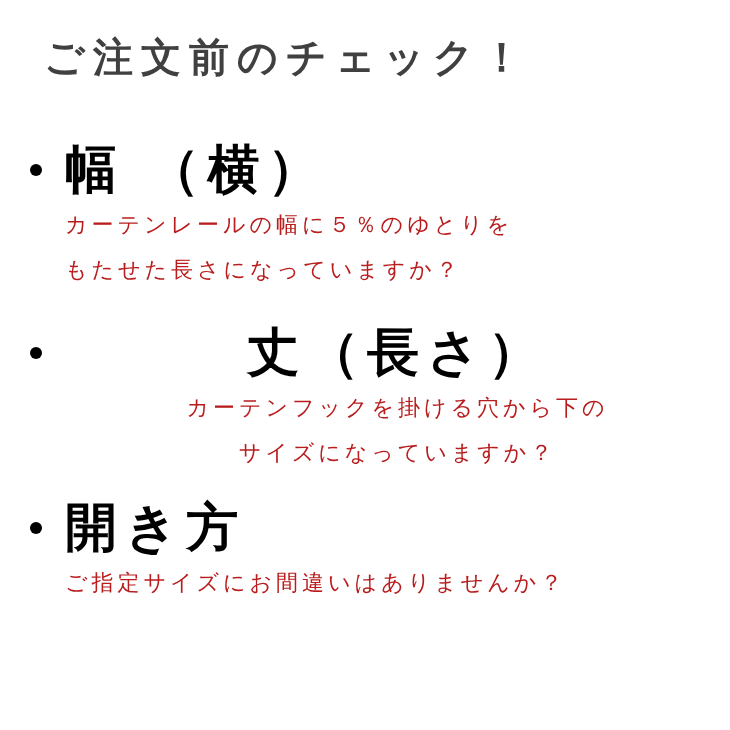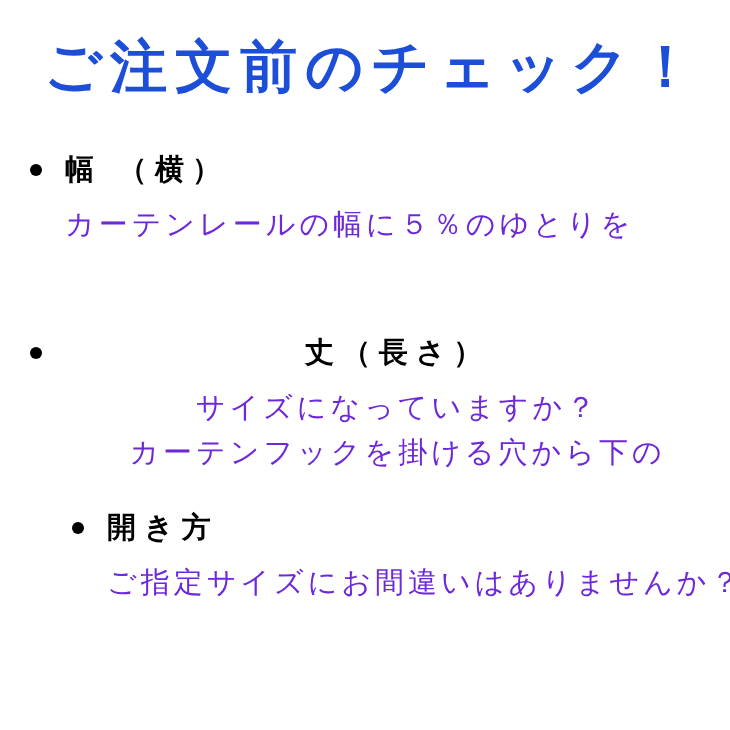--- a/index.html
+++ b/index.html
@@ -16,82 +16,83 @@
     height: 730px;
     background: #ffffff;
     color: #000000;
     overflow: hidden;
   }
   .title {
     position: absolute;
     left: 44px;
     top: 34px;
     margin: 0;
-    font-size: 57px;
+    font-size: 40px;
     font-weight: 700;
     letter-spacing: 8px;
     line-height: 1.15;
     white-space: nowrap;
-    color: #1d4ed8;
+    color: #404040;
   }
   .check-item {
     position: absolute;
     left: 0;
     right: 0;
     padding-left: 65px;
     box-sizing: border-box;
   }
   .check-item .bullet {
     position: absolute;
     left: 30px;
     top: 16px;
     width: 12px;
     height: 12px;
     border-radius: 50%;
     background: #000000;
   }
   .check-item h2 {
     margin: 0 0 12px 0;
-    font-size: 29px;
+    font-size: 52px;
     font-weight: 700;
     letter-spacing: 8px;
     line-height: 42px;
     white-space: nowrap;
     color: #000000;
   }
   .check-item .body-line {
-    font-size: 29px;
+    font-size: 22px;
     font-weight: 400;
     letter-spacing: 4px;
     line-height: 45px;
     white-space: nowrap;
-    color: #6d28d9;
+    color: #b91c1c;
   }
   #item-width   { top: 148px; }
   #item-length  { top: 331px; text-align: center; }
-  #item-opening { top: 506px; margin-left: 42px; }
+  #item-opening { top: 506px; }
 </style>
 </head>
 <body>
 
 <div class="canvas">
 
   <h1 class="title">ご注文前のチェック！</h1>
 
   <section class="check-item" id="item-width">
     <span class="bullet"></span>
     <h2>幅 （横）</h2>
     <div class="body-line">カーテンレールの幅に５％のゆとりを</div>
+    <div class="body-line">もたせた長さになっていますか？</div>
   </section>
 
   <section class="check-item" id="item-length">
     <span class="bullet"></span>
     <h2>丈（長さ）</h2>
+    <div class="body-line">カーテンフックを掛ける穴から下の</div>
     <div class="body-line">サイズになっていますか？</div>
-    <div class="body-line">カーテンフックを掛ける穴から下の</div>
   </section>
 
   <section class="check-item" id="item-opening">
     <span class="bullet"></span>
     <h2>開き方</h2>
     <div class="body-line">ご指定サイズにお間違いはありませんか？</div>
   </section>
 
 </div>
 

